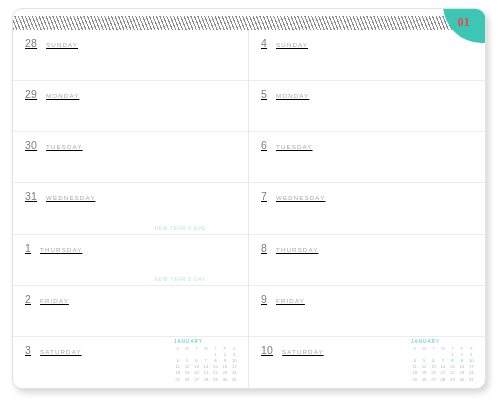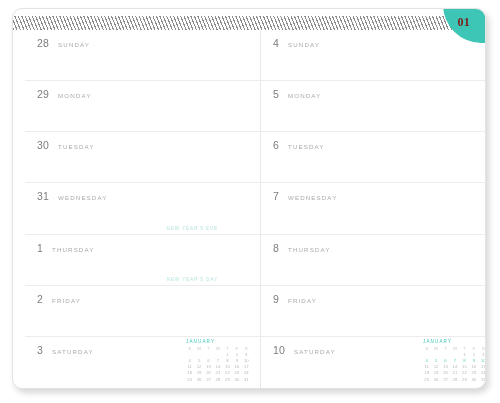--- a/index.html
+++ b/index.html
@@ -66,35 +66,36 @@
     width: 42px;
     height: 42px;
     background: #3dc6b5;
     border-bottom-left-radius: 42px;
     border-top-left-radius: 4px;
   }
   .month-tab .label {
     position: absolute;
     right: 15px;
     top: 6px;
-    color: #7f1d1d;
+    color: #ef4444;
     font-size: 12px;
     font-weight: bold;
     letter-spacing: 0.3px;
     font-family: "Liberation Serif", serif;
   }
 
   
   .spread {
     position: absolute;
-    left: 12px;
+    left: 0;
     top: 21px;
     width: 472px;
     height: 358px;
     display: flex;
+    text-decoration: underline;
   }
   .col {
     position: relative;
     width: 236px;
     height: 358px;
     box-sizing: border-box;
   }
   .col.left {
     border-right: 1px solid #e8e8e8;
   }

